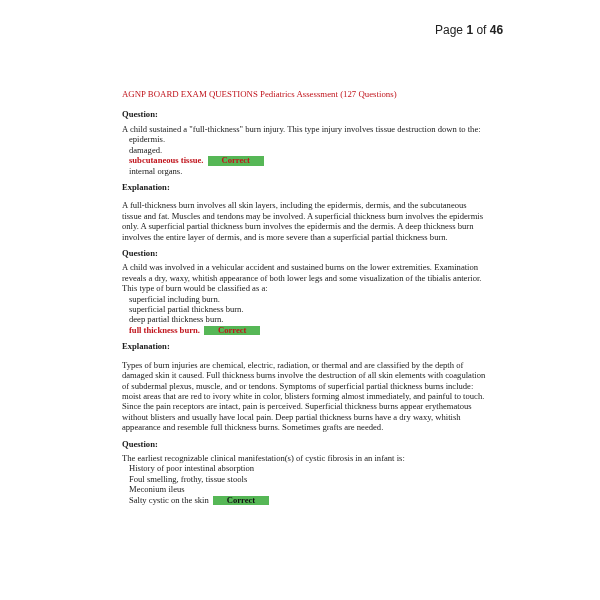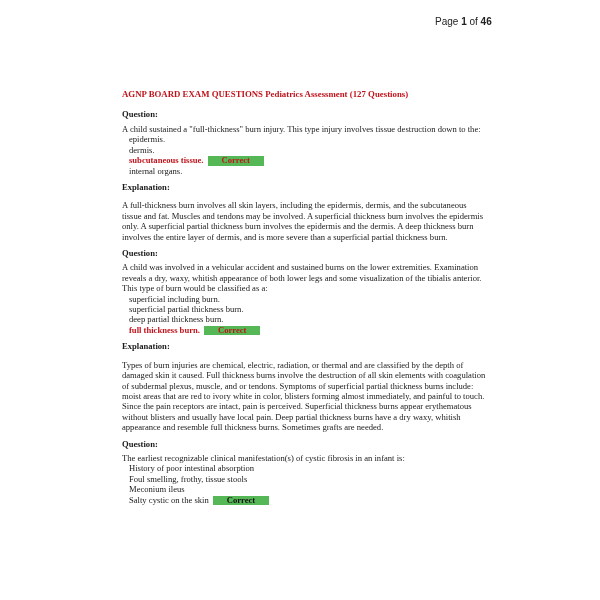--- a/index.html
+++ b/index.html
@@ -1,26 +1,26 @@
 <!DOCTYPE html>
 <html><head>
 <meta charset="utf-8">
 <style>
   html, body { margin: 0; padding: 0; background: #ffffff; }
   body { width: 600px; height: 600px; position: relative; overflow: hidden; }
   .page-num {
-    position: absolute; top: 16px; left: 435px;
-    font-family: "Liberation Sans", sans-serif; font-size: 10px; color: #222;
+    position: absolute; top: 23px; left: 435px;
+    font-family: "Liberation Sans", sans-serif; font-size: 12px; color: #222;
   }
   .page-num b { font-weight: bold; }
   .content {
     position: absolute; left: 122px; top: 89px; width: 365px;
     font-family: "Liberation Serif", serif; font-size: 8.6px; line-height: 10.4px; color: #1a1a1a;
   }
-  .title { color: #c0141c; font-weight: bold; font-size: 8.8px; margin-bottom: 10px; }
+  .title { color: #c0141c; font-weight: normal; font-size: 8.8px; margin-bottom: 10px; }
   .label { font-weight: bold; margin: 0 0 4px 0; }
   .qtext { margin: 0; }
   .options { margin: 0 0 6px 0; }
   .opt { padding-left: 7px; }
   .opt.right { color: #c0141c; font-weight: bold; }
   .badge {
     display: inline-block; background: #5cb85c; background: #56b756; color: #c0141c;
     font-weight: bold; padding: 0 14px; line-height: 9.5px; margin-left: 4px;
   }
   .badge.dark { color: #111; }
@@ -37,21 +37,21 @@
 </div>
 
 <div class="content">
   <div class="title">AGNP BOARD EXAM QUESTIONS Pediatrics Assessment (127 Questions)</div>
 
   <section>
     <div class="label">Question:</div>
     <p class="qtext">A child sustained a "full-thickness" burn injury. This type injury involves tissue destruction down to the:</p>
     <div class="options">
       <div class="opt">epidermis.</div>
-      <div class="opt">dermis.</div>
+      <div class="opt">damaged.</div>
       <div class="opt right"><span>subcutaneous tissue.</span><span class="badge">Correct</span></div>
       <div class="opt">internal organs.</div>
     </div>
     <div class="label">Explanation:</div>
     <p class="expl">A full-thickness burn involves all skin layers, including the epidermis, dermis, and the subcutaneous tissue and fat. Muscles and tendons may be involved. A superficial thickness burn involves the epidermis only. A superficial partial thickness burn involves the epidermis and the dermis. A deep thickness burn involves the entire layer of dermis, and is more severe than a superficial partial thickness burn.</p>
   </section>
 
   <section>
     <div class="label">Question:</div>
     <p class="qtext">A child was involved in a vehicular accident and sustained burns on the lower extremities. Examination reveals a dry, waxy, whitish appearance of both lower legs and some visualization of the tibialis anterior. This type of burn would be classified as a:</p>

